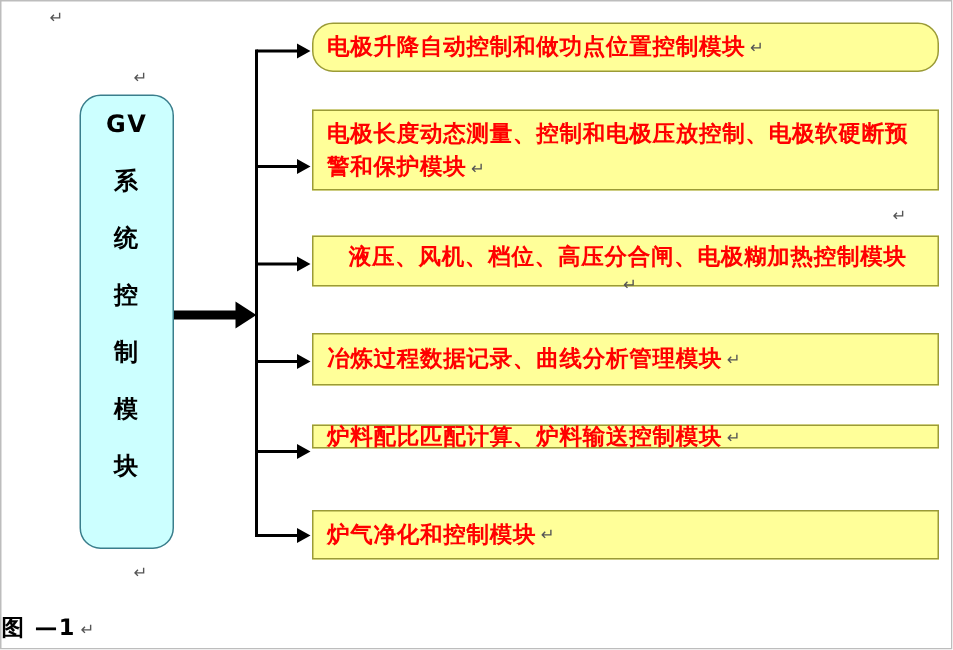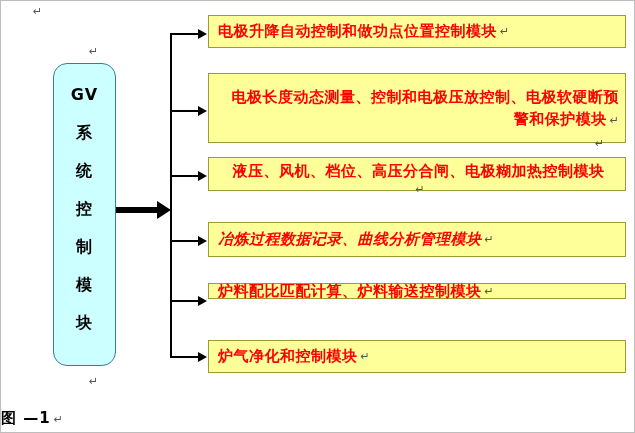--- a/index.html
+++ b/index.html
@@ -16,21 +16,20 @@
     overflow:hidden;
   }
   
   .root-box {
     position:absolute; left:52px; top:62px;
     width:63px; height:303px;
     background:var(--root-fill,#CCFFFF);
     border:1px solid var(--root-border,#3A7E8C);
     border-radius:14px;
     display:flex; flex-direction:column; align-items:center;
-    padding-top:12px;
   }
   .root-line {
     display:block; font-weight:bold; font-size:16px;
     color:var(--root-text,#000); line-height:38px; text-align:center;
     letter-spacing:1px;
   }
   
   .module {
     position:absolute; left:207px; width:418px;
     background:var(--module-fill,#FFFF99);
@@ -97,37 +96,37 @@
 
   <div class="branch" style="top:239px;"></div>
   <div class="branch-head" style="top:235px;"></div>
 
   <div class="branch" style="top:299px;"></div>
   <div class="branch-head" style="top:295px;"></div>
 
   <div class="branch" style="top:355px;"></div>
   <div class="branch-head" style="top:351px;"></div>
 
-  <div class="module" style="top:14px; height:33px;">
+  <div class="module" style="top:14px; height:33px;border-radius:14px;">
     <span class="module-label">电极升降自动控制和做功点位置控制模块</span>
     <span class="pmark">↵</span>
   </div>
 
-  <div class="module" style="top:72px; height:70px;text-align:right;">
+  <div class="module" style="top:72px; height:54px;">
     <span>
       <span class="module-label">电极长度动态测量、控制和电极压放控制、电极软硬断预警和保护模块</span><span class="pmark">↵</span>
     </span>
   </div>
 
   <div class="module" style="top:156px; height:34px;flex-direction:column;">
     <span class="module-label">液压、风机、档位、高压分合闸、电极糊加热控制模块</span>
     <span class="pmark">↵</span>
   </div>
 
-  <div class="module" style="top:221px; height:35px;font-style:italic;">
+  <div class="module" style="top:221px; height:35px;">
     <span class="module-label">冶炼过程数据记录、曲线分析管理模块</span>
     <span class="pmark">↵</span>
   </div>
 
   <div class="module" style="top:282px; height:16px;">
     <span class="module-label">炉料配比匹配计算、炉料输送控制模块</span>
     <span class="pmark">↵</span>
   </div>
 
   <div class="module" style="top:339px; height:33px;">

